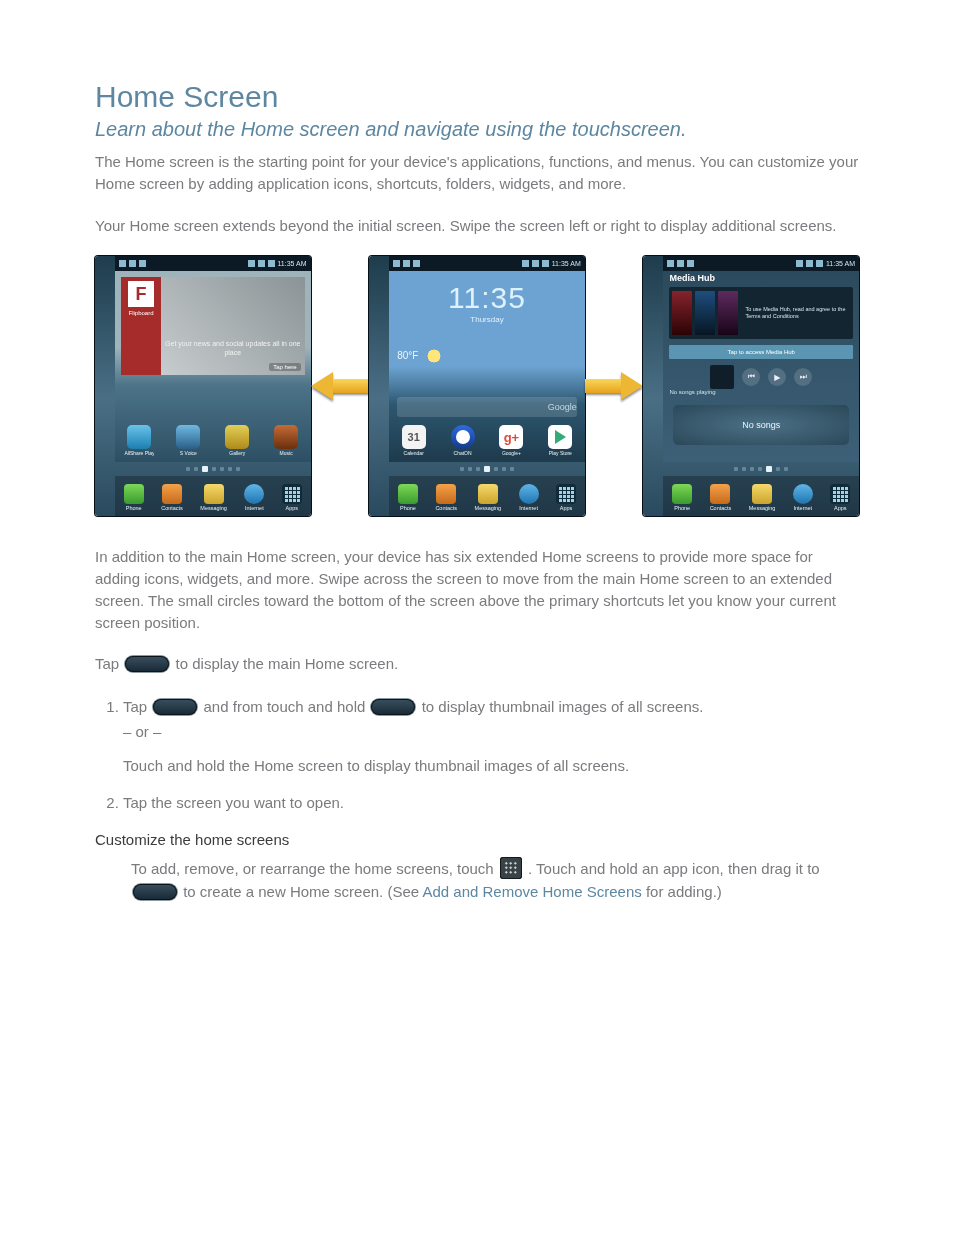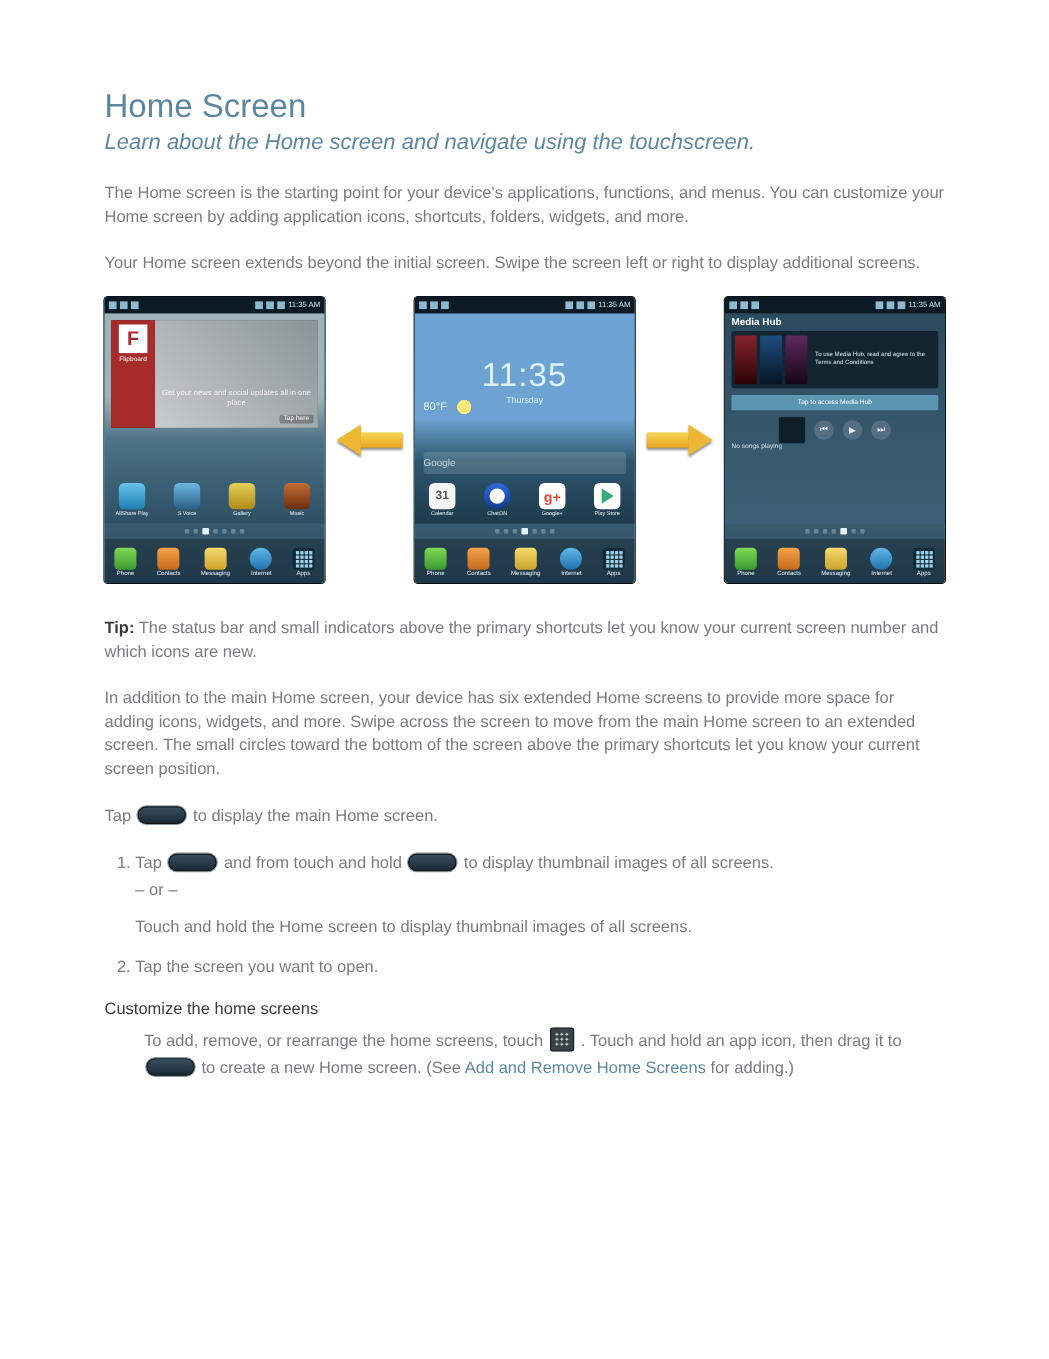--- a/index.html
+++ b/index.html
@@ -20,21 +20,21 @@
   h1.section-title {
     color: #5d87a1;
     font-weight: normal;
     font-size: 30px;
     margin: 20px 0 4px 0;
   }
   .subtitle {
     color: #5d87a1;
     font-style: italic;
     font-size: 20px;
-    margin-bottom: 24px;
+    margin-bottom: 10px;
   }
   .body-text {
     font-size: 15px;
     line-height: 1.45;
     color: #7a7b7e;
     margin: 0 0 20px 0;
   }
   .body-text.tight { margin-bottom: 6px; }
 
   h2.sub-head {
@@ -55,20 +55,21 @@
   .phone {
     width: 200px;
     height: 260px;
     border-radius: 3px;
     overflow: hidden;
     background: linear-gradient(#1e3c4c, #4a6f85 55%, #2a4a5e);
     position: relative;
     box-shadow: 0 0 0 1px #071018;
     display: flex;
     flex-direction: column;
+    padding-left: 20px;
   }
   .status-bar {
     height: 15px;
     background: #0b1a24;
     display: flex;
     justify-content: space-between;
     align-items: center;
     font-size: 7px;
     color: #8fb9cf;
     padding: 0 4px;
@@ -130,25 +131,25 @@
   .flip-f { width:26px; height:26px; background:#fff; display:flex; align-items:center; justify-content:center; color:#a62c2c; font-weight:bold; font-size:18px; }
   .flip-lab { font-size:6px; color:#fff; margin-top:3px; }
   .flip-right { flex:1; position:relative; background:linear-gradient(45deg,#c7ccce,#8b9396); }
   .flip-text { position:absolute; bottom:18px; left:4px; right:4px; color:#f2f2f2; font-size:7px; text-align:center; line-height:1.2; }
   .flip-tap { position:absolute; bottom:4px; right:4px; color:#fff; font-size:6px; background:rgba(0,0,0,.25); padding:1px 4px; border-radius:2px; }
   .p1 .app-row { bottom:6px; }
 
   
   .p2 .content { background: linear-gradient(#6ca3d2 0 50%, #2d5770 70%, #1e3a4c); }
   .clock-widget { position:absolute; top:10px; left:0; right:0; text-align:center; }
-  .clock-time { font-size:30px; color:#dff1fb; font-weight:300; letter-spacing:1px;margin-top:30px; }
+  .clock-time { font-size:30px; color:#dff1fb; font-weight:300; letter-spacing:1px; }
   .clock-day { font-size:8px; color:#dff1fb; }
   .weather { position:absolute; top:76px; left:8px; color:#eaf5fb; font-size:10px; }
   .weather-sun { width:18px; height:18px; background:radial-gradient(circle,#ffe67a 50%,transparent 52%); display:inline-block; vertical-align:middle; margin-left:4px; }
-  .ggl { position:absolute; top:126px; left:8px; right:8px; height:20px; border-radius:3px; background:rgba(255,255,255,0.15); display:flex; align-items:center; justify-content:flex-start; }
+  .ggl { position:absolute; top:126px; left:8px; right:8px; height:20px; border-radius:3px; background:rgba(255,255,255,0.15); display:flex; align-items:center; justify-content:flex-end; }
   .ggl-text { font-size:9px; color:#d5e8f1; opacity:.85; }
   .p2 .app-row { bottom:6px; }
   .cal-icon { background:#f3f3f3; color:#555; font-size:11px; font-weight:bold; display:flex; align-items:center; justify-content:center; }
   .chat-icon { background:linear-gradient(#2d6be0,#143a8c); border-radius:50%; position:relative; }
   .chat-icon::after { content:""; position:absolute; inset:5px; border-radius:50%; background:#fff; }
   .gplus-icon { background:#fff; color:#dd4b39; display:flex; align-items:center; justify-content:center; font-weight:bold; font-size:13px; }
   .play-icon { background:#fff; display:flex; align-items:center; justify-content:center; }
   .play-tri { width:0; height:0; border-left:11px solid #3a7; border-top:7px solid transparent; border-bottom:7px solid transparent; }
 
   
@@ -467,20 +468,21 @@
            <div class="mh-note">To use Media Hub, read and agree to the Terms and Conditions</div>
          </div>
          <div class="mh-bar">Tap to access Media Hub</div>
          <div class="mh-ctrl">
            <div class="mh-album"></div>
            <div class="mh-btn">⏮</div>
            <div class="mh-btn">▶</div>
            <div class="mh-btn">⏭</div>
          </div>
          <div class="mh-nosong">No songs playing</div>
+         <div class="mh-box">No songs</div>
       </div>
       <div class="page-dots">
           <div></div>
           <div></div>
           <div></div>
           <div></div>
           <div class="page-active"></div>
           <div></div>
           <div></div>
         </div>
@@ -520,24 +522,20 @@
               <span></span>
               <span></span>
             </div>
             <div class="dock-label">Apps</div>
           </div>
       </div>
     </div>
 
   </div>
 
-  <p class="body-text">
-    <span class="bold-dark">Tip:</span>
-    <span>The status bar and small indicators above the primary shortcuts let you know your current screen number and which icons are new.</span>
-  </p>
 
   <p class="body-text">In addition to the main Home screen, your device has six extended Home screens to provide more space for adding icons, widgets, and more. Swipe across the screen to move from the main Home screen to an extended screen. The small circles toward the bottom of the screen above the primary shortcuts let you know your current screen position.</p>
 
   <p class="body-text">
     <span>Tap </span>
     <span class="home-key"></span>
     <span> to display the main Home screen.</span>
   </p>
 
 

